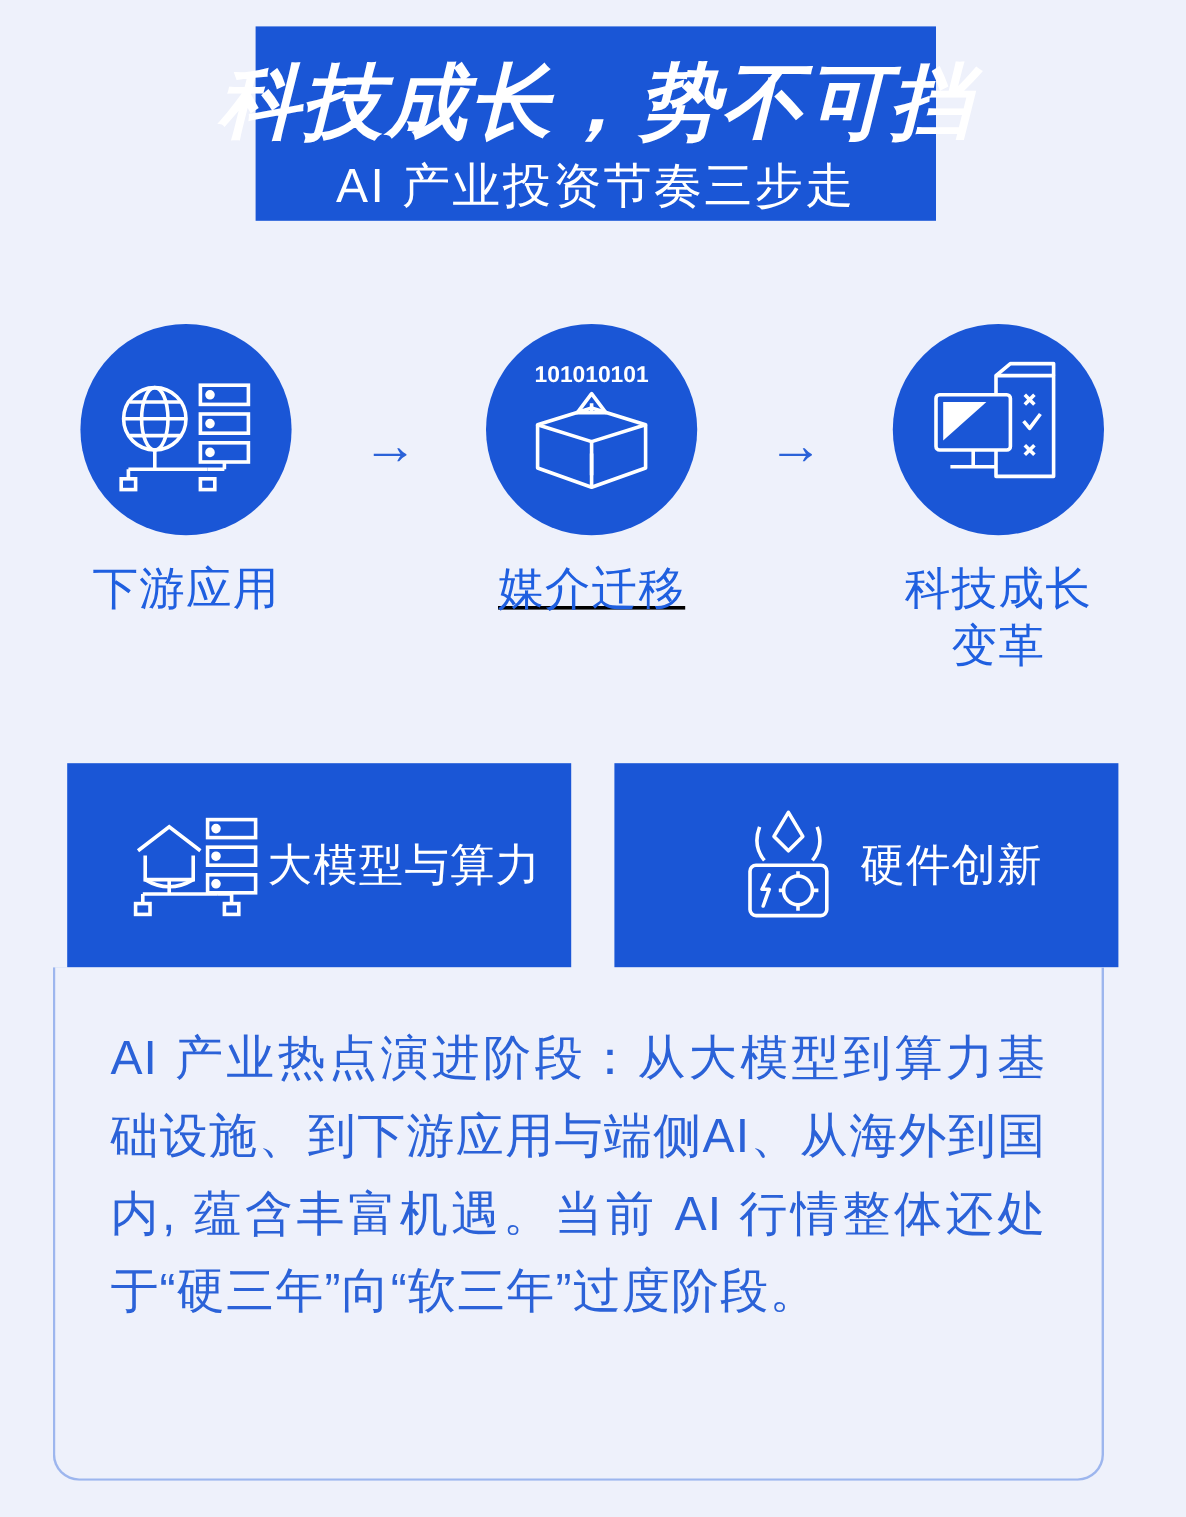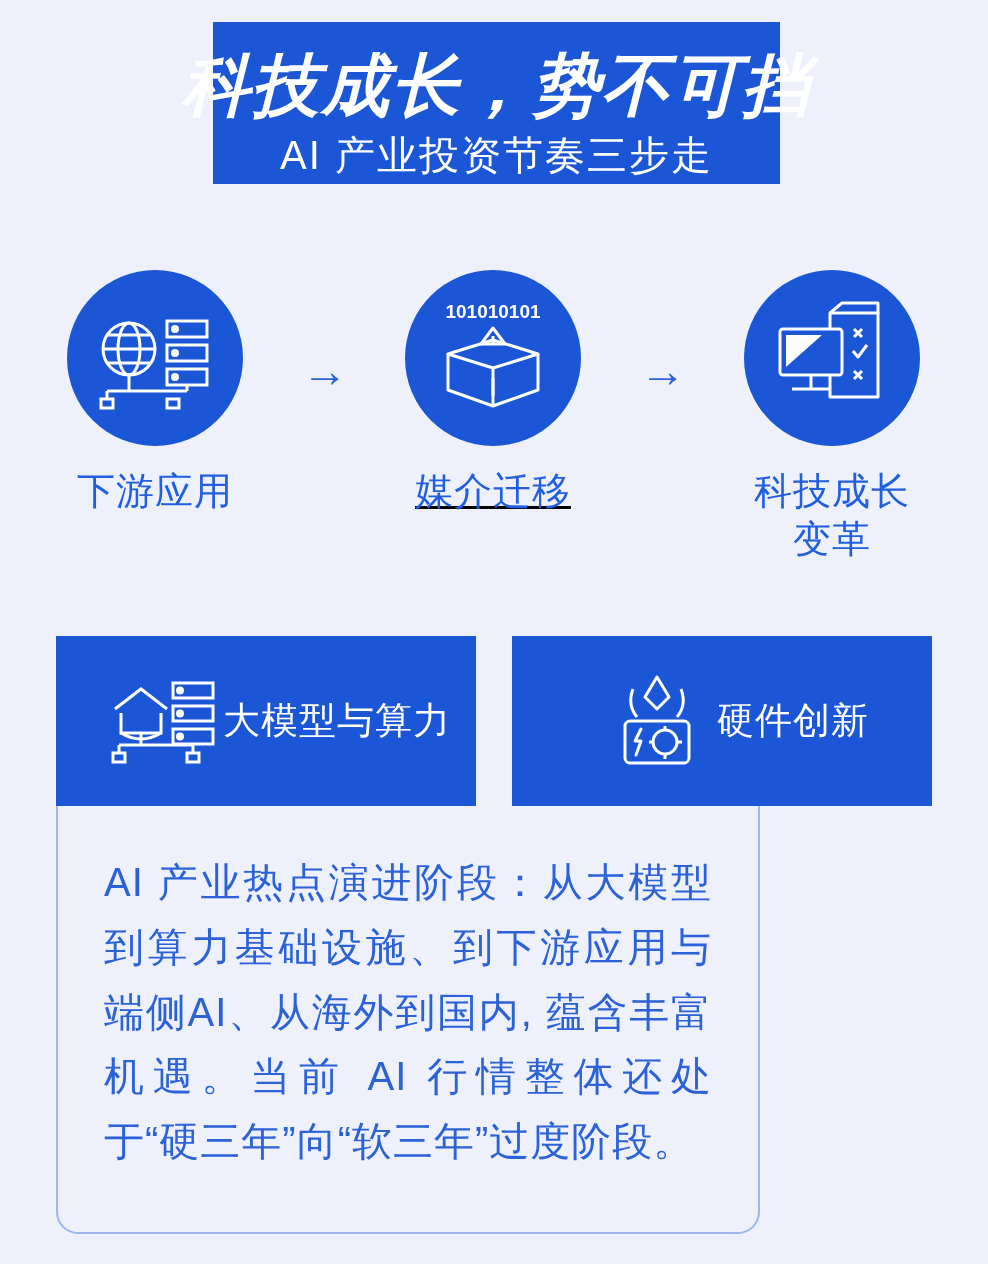--- a/index.html
+++ b/index.html
@@ -134,23 +134,23 @@
     color: #ffffff;
     font-size: 37px;
     font-weight: 500;
     line-height: 1.25;
     letter-spacing: 1px;
   }
 
   
   .body-card {
     position: absolute;
-    left: 56px;
+    left: 44px;
     top: 806px;
-    width: 704px;
+    width: 876px;
     height: 428px;
     border: 2px solid #9db6ee;
     border-top: none;
     border-radius: 0 0 22px 22px;
     box-sizing: border-box;
     padding: 44px 46px 0 46px;
   }
   .body-text {
     color: #2b62d8;
     font-size: 40px;

